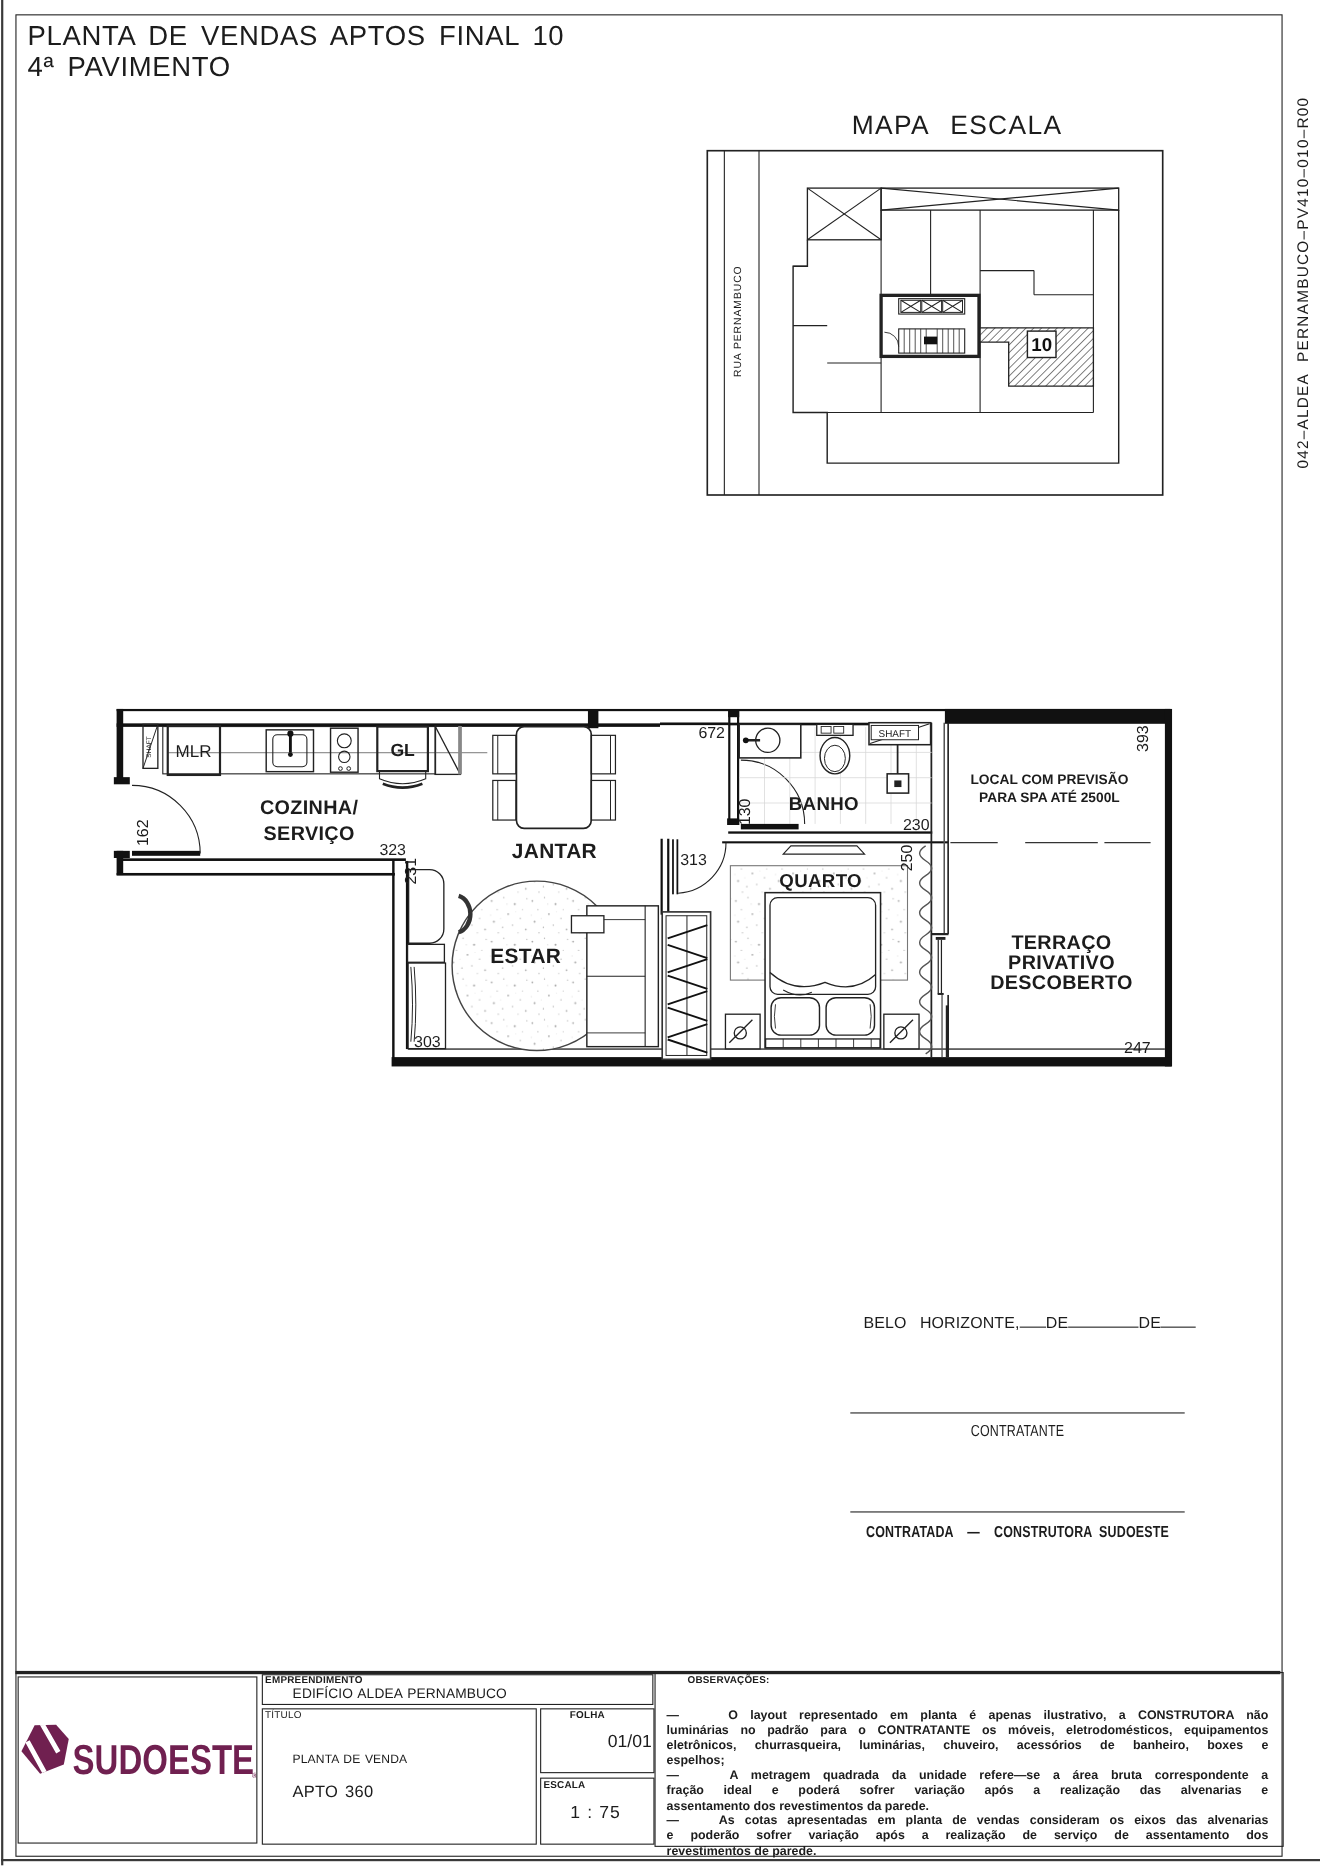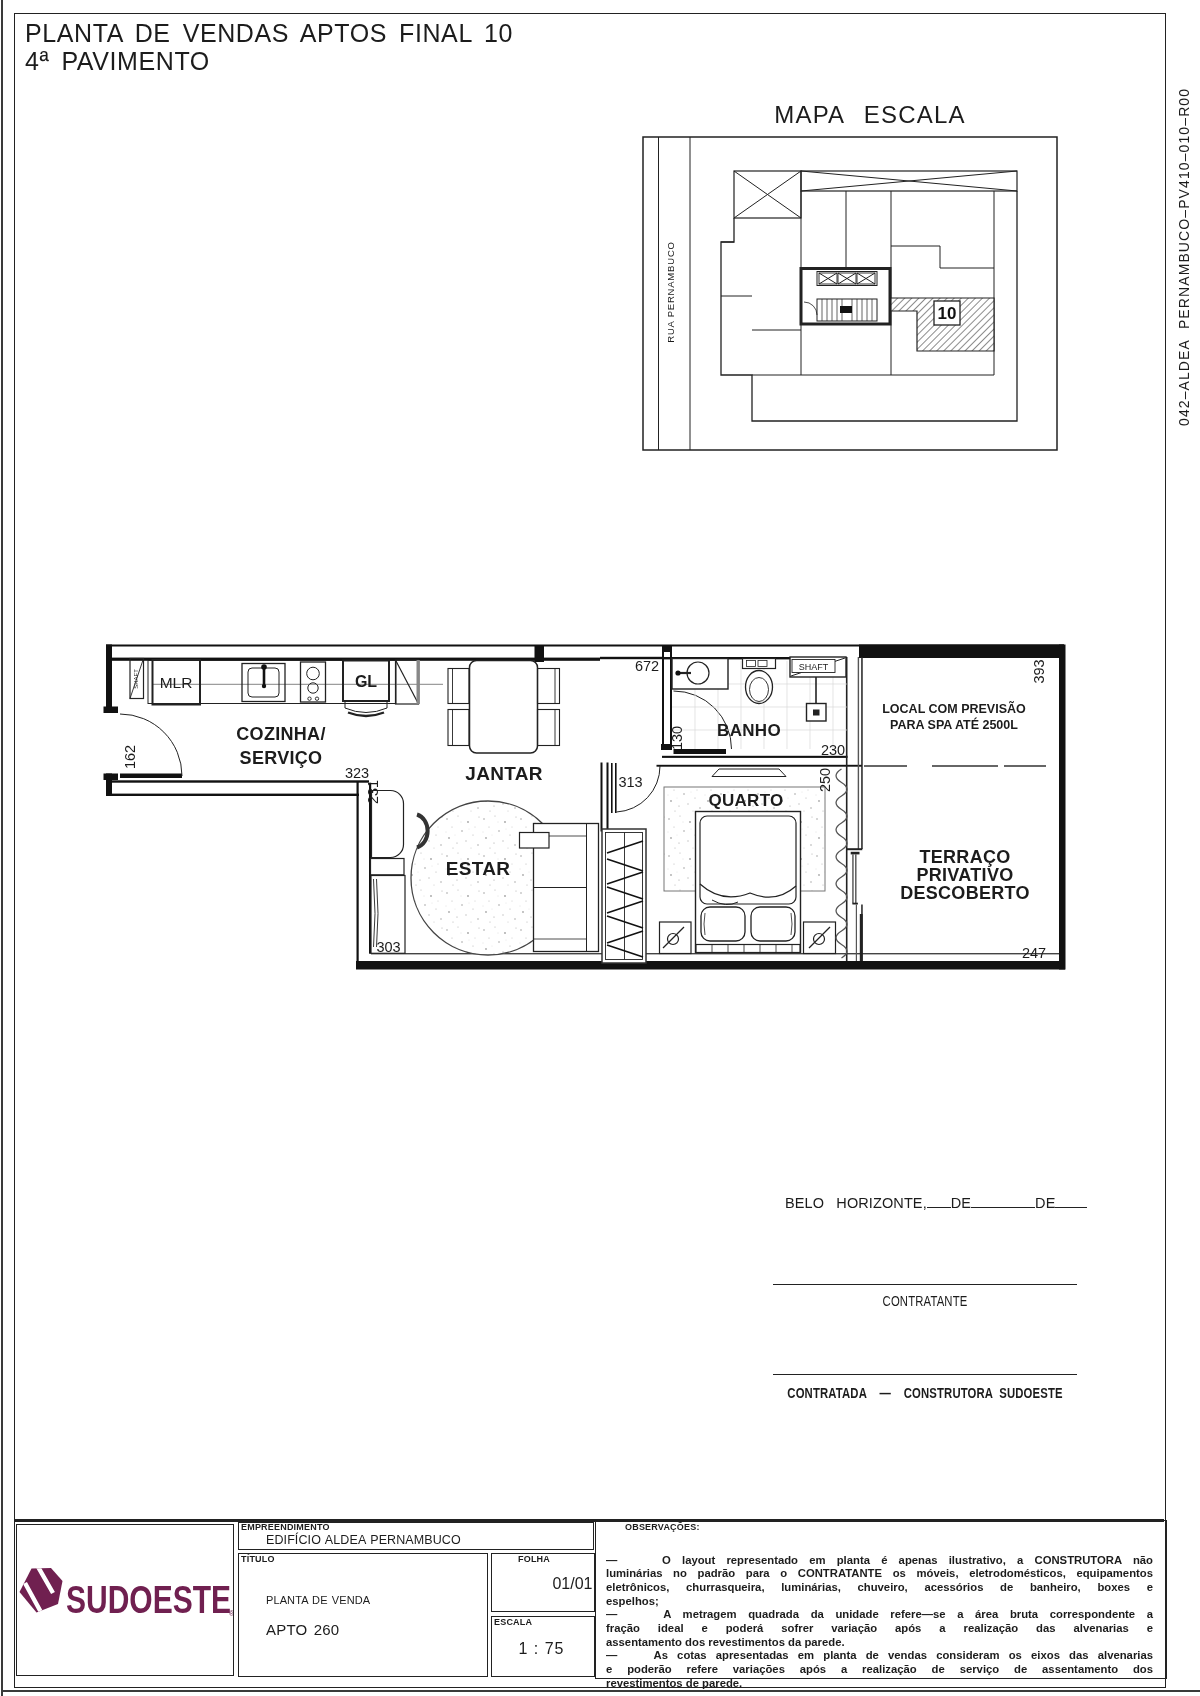--- a/index.html
+++ b/index.html
@@ -367,38 +367,38 @@
 <text x="212" y="91" font-size="7" fill="#702050" font-family="Liberation Sans, sans-serif">®</text>
 </g>
 </svg>
 </div>
 
 <div class="abs" style="left:237.5px;top:1521.5px;width:354px;height:26px;border:1.5px solid #222;"></div>
 <div class="t" style="left:241px;top:1522px;font-size:9px;font-weight:bold;letter-spacing:0.2px;">EMPREENDIMENTO</div>
 <div class="t" style="left:266px;top:1533px;font-size:12.5px;letter-spacing:0.1px;word-spacing:1px;">EDIFÍCIO ALDEA PERNAMBUCO</div>
 
 <div class="abs" style="left:237.5px;top:1552.5px;width:248px;height:122px;border:1.5px solid #222;"></div>
-<div class="t" style="left:241px;top:1554px;font-size:9px;font-weight:bold;letter-spacing:0.2px;">TÍTULO</div>
+<div class="t" style="left:241px;top:1554px;font-size:9px;font-weight:normal;letter-spacing:0.2px;">TÍTULO</div>
 <div class="t" style="left:266px;top:1594px;font-size:11px;letter-spacing:0.1px;word-spacing:1px;">PLANTA DE VENDA</div>
-<div class="t" style="left:266px;top:1621px;font-size:15px;letter-spacing:0.2px;word-spacing:2px;">APTO 260</div>
+<div class="t" style="left:266px;top:1621px;font-size:15px;letter-spacing:0.2px;word-spacing:2px;">APTO 360</div>
 
 <div class="abs" style="left:490.5px;top:1552.5px;width:102px;height:57px;border:1.5px solid #222;"></div>
 <div class="t" style="left:494px;top:1554px;font-size:9px;font-weight:bold;letter-spacing:0.2px;padding-left:24px;">FOLHA</div>
 <div class="t" style="left:490.5px;top:1575px;width:102px;text-align:right;font-size:16px;">01/01</div>
 
 <div class="abs" style="left:490.5px;top:1615.5px;width:102px;height:59px;border:1.5px solid #222;"></div>
 <div class="t" style="left:494px;top:1617px;font-size:9px;font-weight:bold;letter-spacing:0.2px;text-align:center;">ESCALA</div>
 <div class="t" style="left:490.5px;top:1640px;width:102px;text-align:center;font-size:16px;letter-spacing:1px;">1 : 75</div>
 
 <div class="abs" style="left:595px;top:1519.5px;width:570px;height:157px;border:1.7px solid #222;"></div>
 <div class="t" style="left:625px;top:1521.5px;font-size:9px;font-weight:bold;letter-spacing:0.2px;">OBSERVAÇÕES:</div>
 <div class="abs" id="obs" style="left:606px;top:1540.5px;width:547px;font-size:11.3px;font-weight:bold;line-height:13.7px;letter-spacing:0px;">
 <div style="text-align-last:justify;margin-top:13px;">— &nbsp;&nbsp; O layout representado em planta é apenas ilustrativo, a CONSTRUTORA não</div>
 <div style="text-align-last:justify;">luminárias no padrão para o CONTRATANTE os móveis, eletrodomésticos, equipamentos</div>
 <div style="text-align-last:justify;">eletrônicos, churrasqueira, luminárias, chuveiro, acessórios de banheiro, boxes e</div>
 <div>espelhos;</div>
 <div style="text-align-last:justify;">— &nbsp;&nbsp; A metragem quadrada da unidade refere—se a área bruta correspondente a</div>
 <div style="text-align-last:justify;">fração ideal e poderá sofrer variação após a realização das alvenarias e</div>
 <div>assentamento dos revestimentos da parede.</div>
 <div style="text-align-last:justify;">— &nbsp;&nbsp; As cotas apresentadas em planta de vendas consideram os eixos das alvenarias</div>
-<div style="text-align-last:justify;">e poderão refere variações após a realização de serviço de assentamento dos</div>
+<div style="text-align-last:justify;">e poderão sofrer variação após a realização de serviço de assentamento dos</div>
 <div>revestimentos de parede.</div>
 </div>
 
 </body></html>

